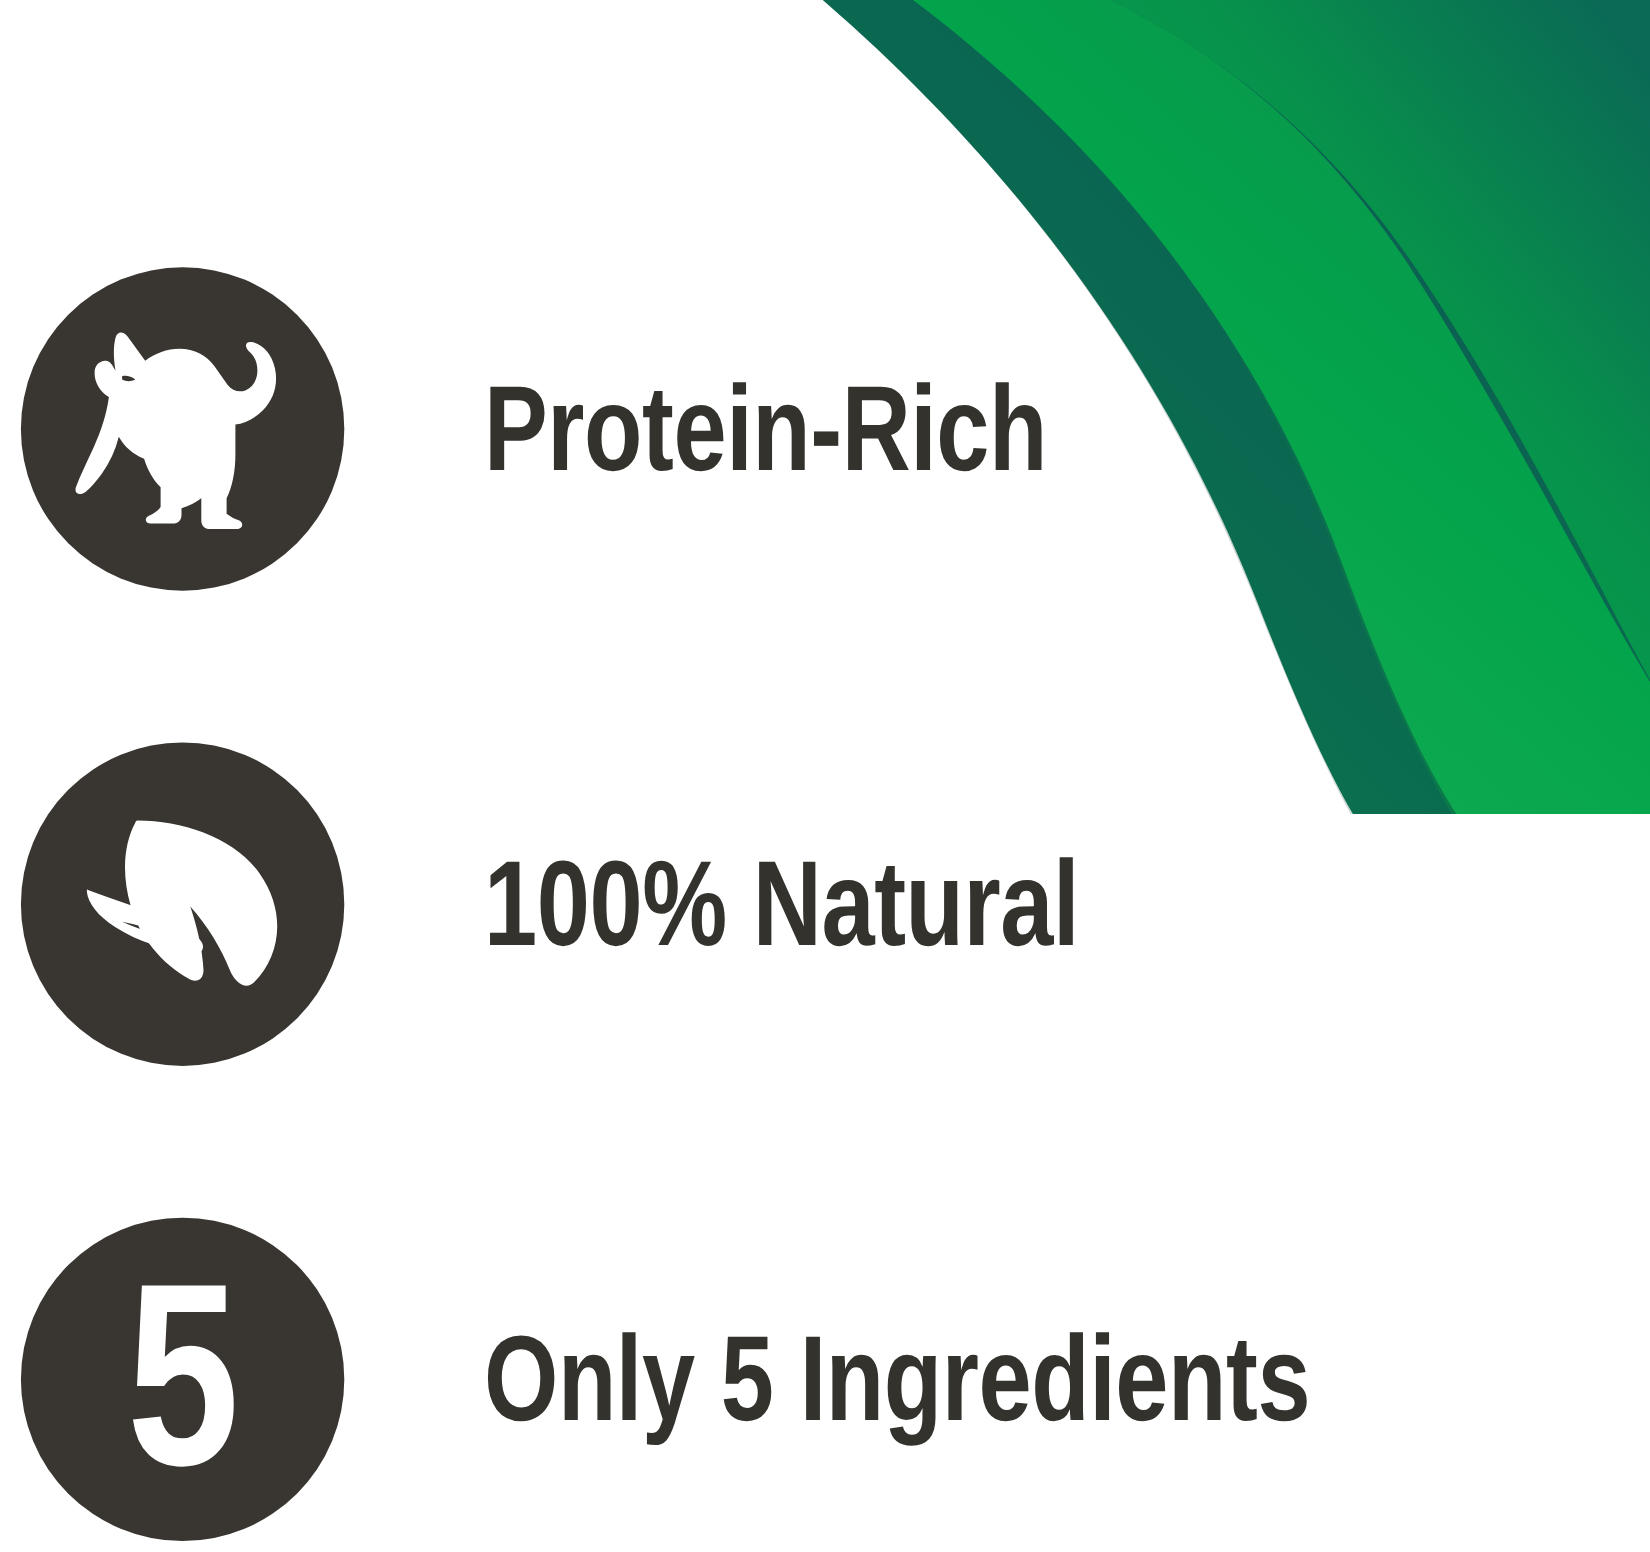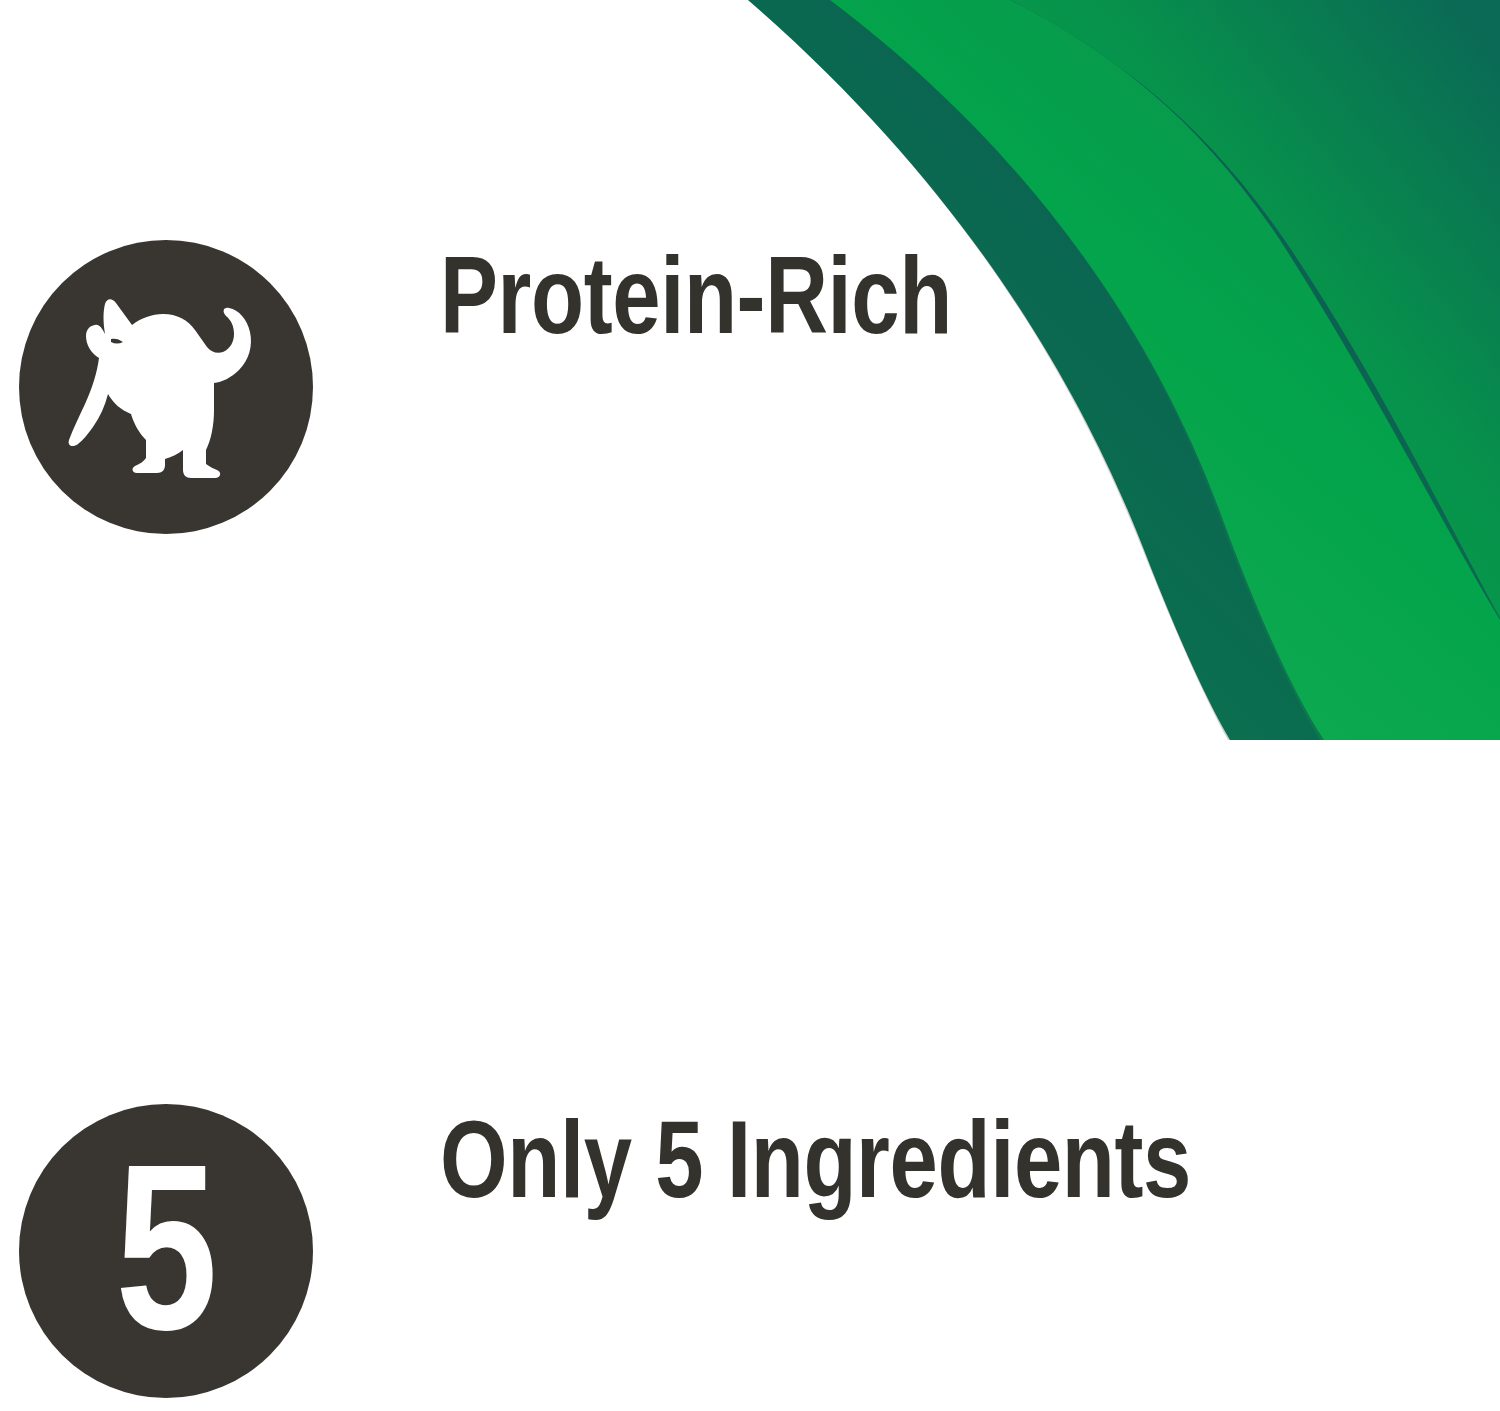--- a/index.html
+++ b/index.html
@@ -28,21 +28,21 @@
     pointer-events: none;
   }
 
   
   .feature-row {
     position: absolute;
     left: 0;
     width: 1500px;
     height: 300px;
     display: flex;
-    align-items: flex-start;
+    align-items: center;
   }
   #row-0 { top: 240px; }
   #row-1 { top: 672px; }
   #row-2 { top: 1104px; }
 
   .badge {
     position: relative;
     flex: 0 0 auto;
     width: 294px;
     height: 294px;
@@ -190,20 +190,51 @@
           C 27,40 30,36 36,35
           C 40,34 43,38 46,44 Z
           M 52,52
           C 56,54 60,54 64,52
           C 60,49 56,48 52,49 Z"></path>
       </svg>
     </div>
     <div class="feature-label">Protein-Rich</div>
   </div>
 
+  <div class="feature-row" id="row-1">
+    <div class="badge">
+      <svg width="222" height="200" viewBox="0 0 222 200" aria-hidden="true">
+
+        <path fill="#ffffff" d="
+          M 70,24
+          C 112,24 158,40 181,72
+          C 205,106 201,146 176,171
+          C 168,179 158,170 154,160
+          C 146,140 134,120 118,102
+          C 124,120 129,140 130,160
+          C 130,168 124,172 117,168
+          C 92,154 72,130 64,102
+          C 55,72 58,44 68,26
+          C 68,25 69,24 70,24 Z"></path>
+
+        <path fill="#ffffff" d="
+          M 25,87
+          C 46,95 70,103 92,110
+          C 108,115 120,123 128,134
+          C 132,140 128,146 121,145
+          C 96,142 70,134 50,121
+          C 34,111 25,99 24,89
+          C 24,87 24,86 25,87 Z
+          M 56,116
+          C 74,124 95,130 114,134
+          C 96,126 76,120 56,116 Z"></path>
+      </svg>
+    </div>
+    <div class="feature-label">100% Natural</div>
+  </div>
 
   <div class="feature-row" id="row-2">
     <div class="badge">
       <span class="badge-number">5</span>
     </div>
     <div class="feature-label">Only 5 Ingredients</div>
   </div>
 
 </div>
 

